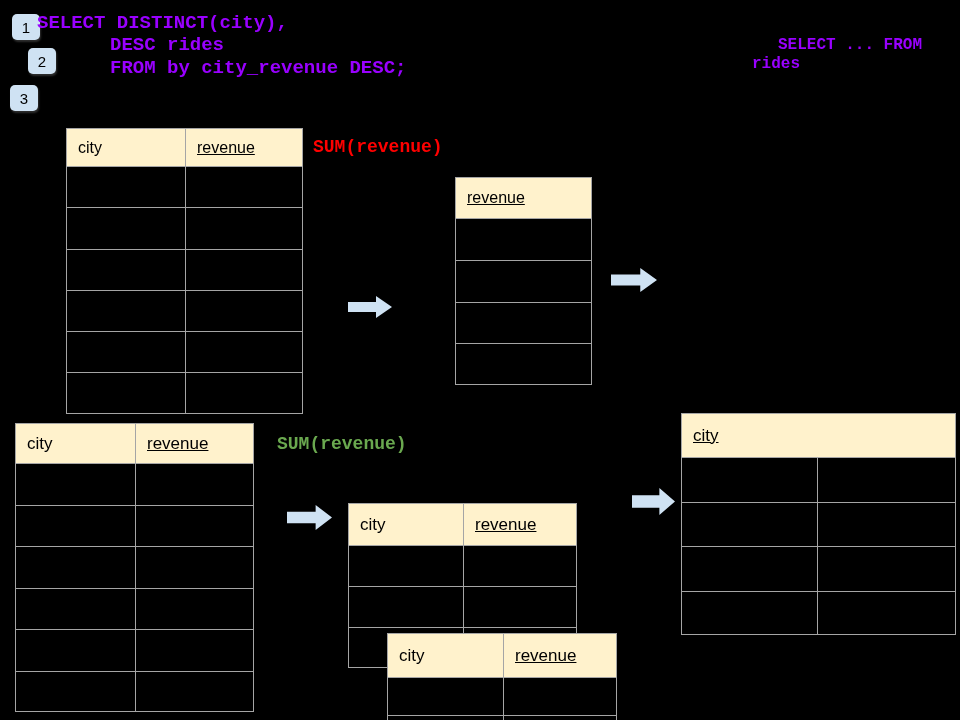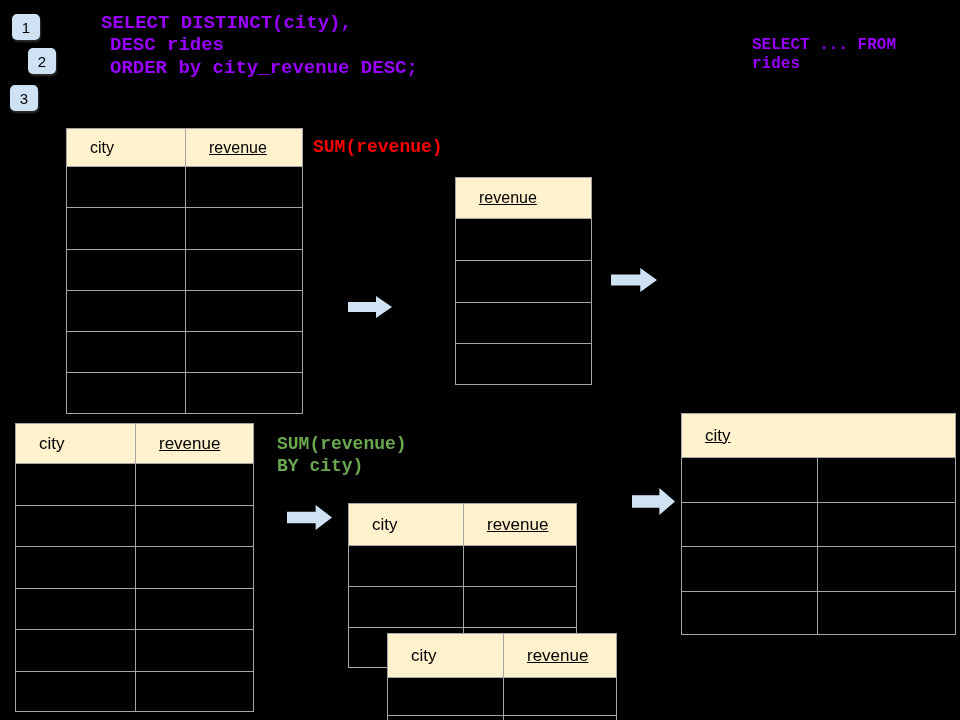--- a/index.html
+++ b/index.html
@@ -46,21 +46,21 @@
     background: #000;
   }
   .thead {
     display: flex;
     background: #fff2cc;
     border-bottom: 1px solid #a5a5a5;
     box-sizing: border-box;
   }
   .th {
     display: flex; align-items: center;
-    padding-left: 23px;
+    padding-left: 11px;
     color: #000;
     border-right: 1px solid #a5a5a5;
     box-sizing: border-box;
     overflow: hidden;
   }
   .th:last-child { border-right: none; flex: 1; text-decoration: underline; }
   .tr {
     display: flex;
     border-bottom: 1px solid #a5a5a5;
     box-sizing: border-box;
@@ -83,37 +83,36 @@
     <span>1</span>
   </div>
   <div class="badge" style="left:28px; top:48px;">
     <span>2</span>
   </div>
   <div class="badge" style="left:10px; top:85px;">
     <span>3</span>
   </div>
 
   <div class="abs sql-block" style="left:0; top:12px;">
-    <div class="code-line" style="margin-left: 101px; color: rgb(153, 0, 255);">SELECT DISTINCT(city),</div>
+    <div class="code-line" style="margin-left: 37px; color: rgb(153, 0, 255);">SELECT DISTINCT(city),</div>
     <div class="code-line" style="margin-left: 110px; color: rgb(153, 0, 255);">DESC rides</div>
-    <div class="code-line" style="margin-left: 110px; color: rgb(153, 0, 255);">ORDER by city_revenue DESC;</div>
+    <div class="code-line" style="margin-left: 110px; color: rgb(153, 0, 255);">FROM by city_revenue DESC;</div>
   </div>
 
   <div class="abs note-block" style="left:752px; top:36px;">
-    <div class="code-line" style="color: rgb(153, 0, 255);">SELECT ... FROM</div>
+    <div class="code-line" style="color: rgb(153, 0, 255); margin-left: 26px;">SELECT ... FROM</div>
     <div class="code-line" style="color: rgb(153, 0, 255);">rides</div>
   </div>
 
   <div class="abs anno-block" style="left:313px; top:137px;">
     <div class="code-line" style="color: rgb(255, 0, 0);">SUM(revenue)</div>
   </div>
 
   <div class="abs anno-block" style="left:277px; top:434px;">
     <div class="code-line" style="color: rgb(106, 168, 79);">SUM(revenue)</div>
-    <div class="code-line" style="color: rgb(106, 168, 79);">BY city)</div>
   </div>
 
   <div class="tbl" style="left:66px; top:128px; width:237px; height:286px;">
     <div class="thead" style="height:38px; font-size:16px;">
       <div class="th" style="width:119px">city</div>
       <div class="th">revenue</div>
     </div>
     <div class="tbody">
         <div class="tr" style="height: 41.3px;">
           <div class="td" style="width: 119px;"></div>

